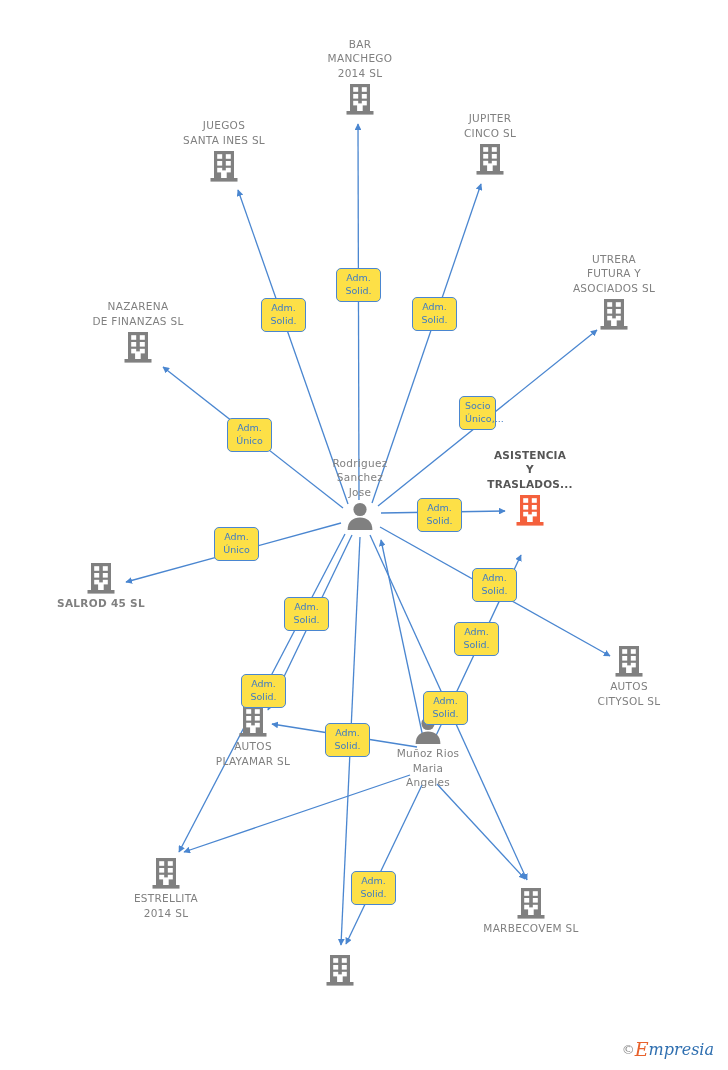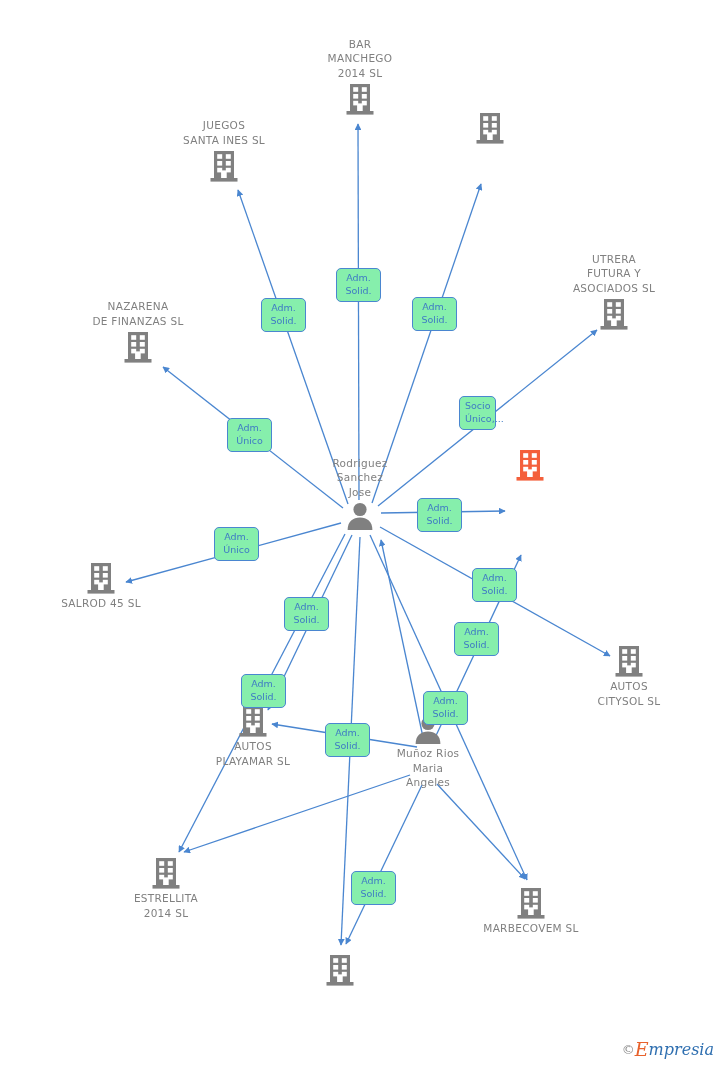--- a/index.html
+++ b/index.html
@@ -50,21 +50,21 @@
   .node.below .node-label {
     margin-top: 1px;
   }
   .node.above .node-label {
     margin-bottom: 2px;
   }
   .edge-label {
     position: absolute;
     border: 1.2px solid #4a86d0;
     border-radius: 5px;
-    background: #86efac;
+    background: #fde047;
     color: #3f7bc4;
     font-size: 9.5px;
     line-height: 12.5px;
     text-align: center;
     padding: 3px 5px 4px 5px;
     white-space: pre-line;
     z-index: 20;
     box-sizing: border-box;
   }
   .watermark {
@@ -155,20 +155,22 @@
           <rect x="8.2" y="5.2" width="5" height="4.6" fill="#ffffff"></rect>
           <rect x="16.8" y="5.2" width="5" height="4.6" fill="#ffffff"></rect>
           <rect x="8.2" y="12" width="5" height="4.6" fill="#ffffff"></rect>
           <rect x="16.8" y="12" width="5" height="4.6" fill="#ffffff"></rect>
           <rect x="8.2" y="18.8" width="5" height="4.6" fill="#ffffff"></rect>
           <rect x="16.8" y="18.8" width="5" height="4.6" fill="#ffffff"></rect>
           <rect x="12.1" y="21.4" width="5.6" height="7.6" fill="#ffffff"></rect>
         </svg>
       </div>
       <div class="node above" style="left: 490px; top: 111px;">
+        <div class="node-label">JUPITER
+CINCO SL</div>
         <svg class="node-icon" width="30" height="34" viewBox="0 0 30 34">
           <rect x="5" y="2" width="20" height="27" fill="#808080"></rect>
           <rect x="1.5" y="29" width="27" height="3.6" fill="#808080"></rect>
           <rect x="8.2" y="5.2" width="5" height="4.6" fill="#ffffff"></rect>
           <rect x="16.8" y="5.2" width="5" height="4.6" fill="#ffffff"></rect>
           <rect x="8.2" y="12" width="5" height="4.6" fill="#ffffff"></rect>
           <rect x="16.8" y="12" width="5" height="4.6" fill="#ffffff"></rect>
           <rect x="8.2" y="18.8" width="5" height="4.6" fill="#ffffff"></rect>
           <rect x="16.8" y="18.8" width="5" height="4.6" fill="#ffffff"></rect>
           <rect x="12.1" y="21.4" width="5.6" height="7.6" fill="#ffffff"></rect>
@@ -199,20 +201,23 @@
           <rect x="8.2" y="5.2" width="5" height="4.6" fill="#ffffff"></rect>
           <rect x="16.8" y="5.2" width="5" height="4.6" fill="#ffffff"></rect>
           <rect x="8.2" y="12" width="5" height="4.6" fill="#ffffff"></rect>
           <rect x="16.8" y="12" width="5" height="4.6" fill="#ffffff"></rect>
           <rect x="8.2" y="18.8" width="5" height="4.6" fill="#ffffff"></rect>
           <rect x="16.8" y="18.8" width="5" height="4.6" fill="#ffffff"></rect>
           <rect x="12.1" y="21.4" width="5.6" height="7.6" fill="#ffffff"></rect>
         </svg>
       </div>
       <div class="node above" style="left: 530px; top: 447.5px;">
+        <div class="node-label highlight">ASISTENCIA
+Y
+TRASLADOS...</div>
         <svg class="node-icon" width="30" height="34" viewBox="0 0 30 34">
           <rect x="5" y="2" width="20" height="27" fill="#f4603c"></rect>
           <rect x="1.5" y="29" width="27" height="3.6" fill="#f4603c"></rect>
           <rect x="8.2" y="5.2" width="5" height="4.6" fill="#ffffff"></rect>
           <rect x="16.8" y="5.2" width="5" height="4.6" fill="#ffffff"></rect>
           <rect x="8.2" y="12" width="5" height="4.6" fill="#ffffff"></rect>
           <rect x="16.8" y="12" width="5" height="4.6" fill="#ffffff"></rect>
           <rect x="8.2" y="18.8" width="5" height="4.6" fill="#ffffff"></rect>
           <rect x="16.8" y="18.8" width="5" height="4.6" fill="#ffffff"></rect>
           <rect x="12.1" y="21.4" width="5.6" height="7.6" fill="#ffffff"></rect>
@@ -220,21 +225,21 @@
       </div>
       <div class="node above" style="left: 360px; top: 455.5px;">
         <div class="node-label">Rodriguez
 Sanchez
 Jose</div>
         <svg class="node-icon" width="30" height="30" viewBox="0 0 30 30">
           <circle cx="15" cy="8.5" r="6.6" fill="#808080"></circle>
           <path d="M 2.6 29 C 2.6 20.4 8.1 16.6 15 16.6 C 21.9 16.6 27.4 20.4 27.4 29 Z" fill="#808080"></path>
         </svg>
       </div>
-      <div class="node below" style="left: 101px; top: 561px;">
+      <div class="node below" style="left: 101px; top: 561px; font-weight: bold;">
         <svg class="node-icon" width="30" height="34" viewBox="0 0 30 34">
           <rect x="5" y="2" width="20" height="27" fill="#808080"></rect>
           <rect x="1.5" y="29" width="27" height="3.6" fill="#808080"></rect>
           <rect x="8.2" y="5.2" width="5" height="4.6" fill="#ffffff"></rect>
           <rect x="16.8" y="5.2" width="5" height="4.6" fill="#ffffff"></rect>
           <rect x="8.2" y="12" width="5" height="4.6" fill="#ffffff"></rect>
           <rect x="16.8" y="12" width="5" height="4.6" fill="#ffffff"></rect>
           <rect x="8.2" y="18.8" width="5" height="4.6" fill="#ffffff"></rect>
           <rect x="16.8" y="18.8" width="5" height="4.6" fill="#ffffff"></rect>
           <rect x="12.1" y="21.4" width="5.6" height="7.6" fill="#ffffff"></rect>

